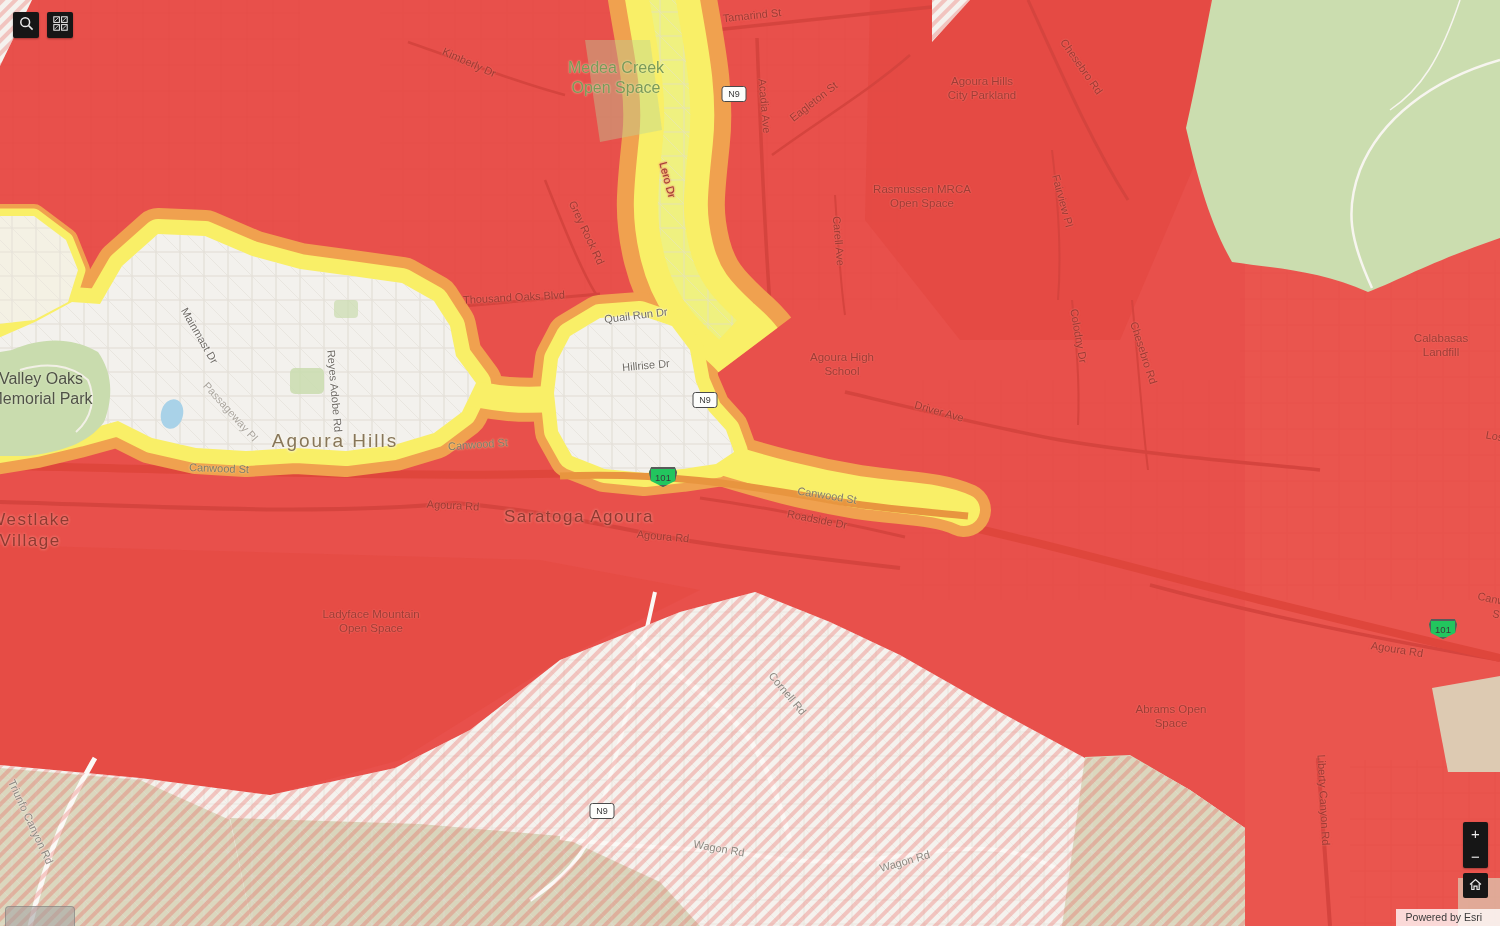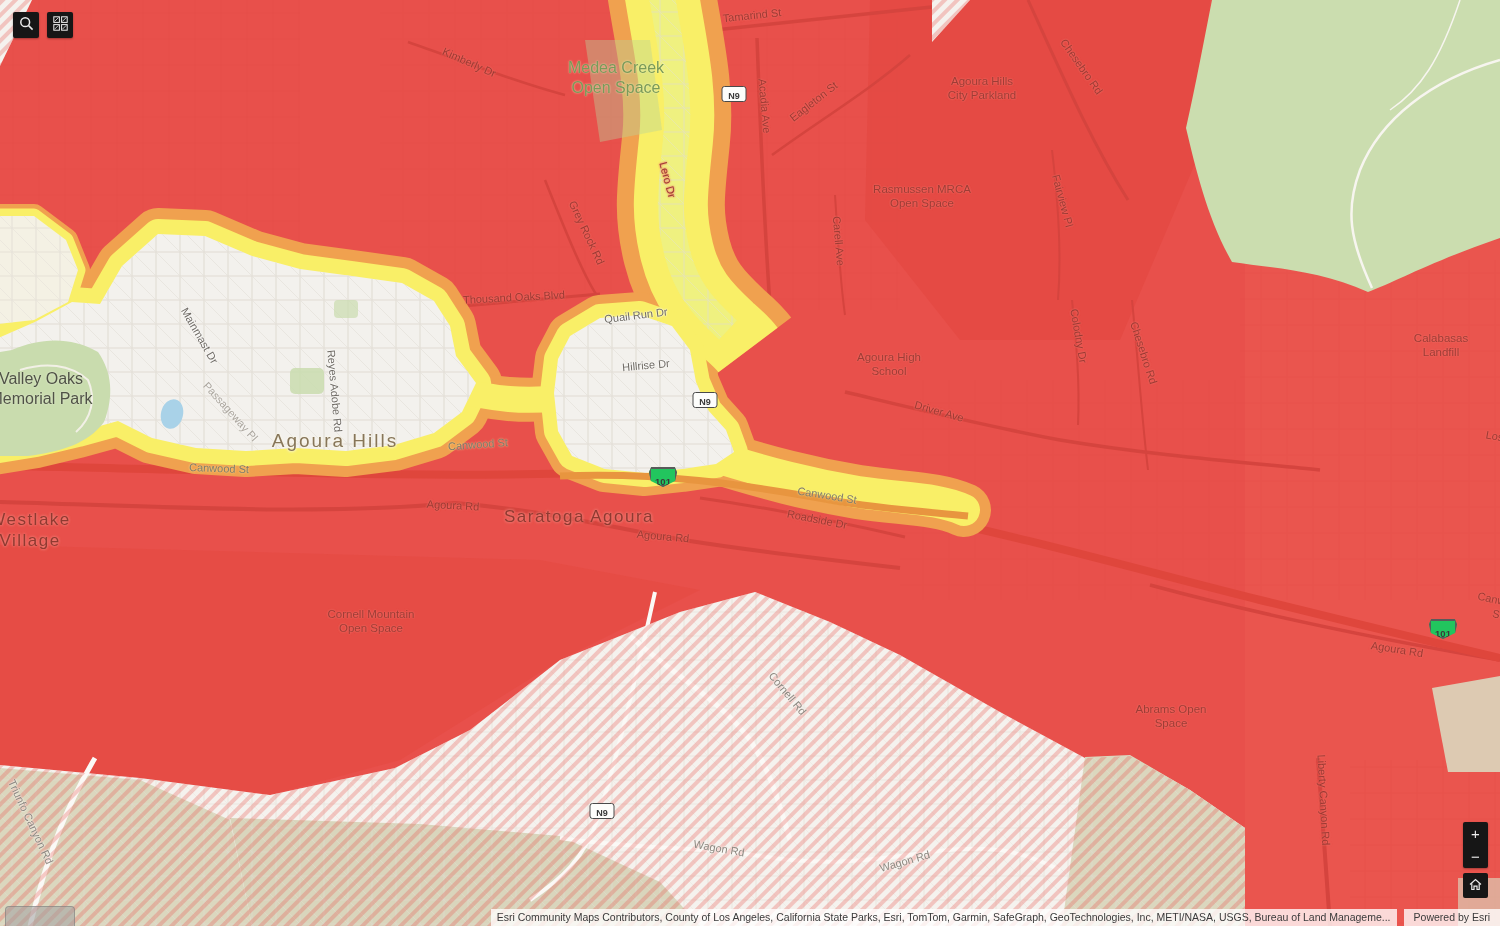--- a/index.html
+++ b/index.html
@@ -13,22 +13,22 @@
   .road-white{font-size:11px;color:#6E6A64;text-shadow:0 0 2px #FFFFFF,0 0 2px #FFFFFF;}
   .road-light{font-size:11px;color:#ABA69E;text-shadow:0 0 2px #FFFFFF;}
   .road-band{font-size:11px;color:#7E7A6C;text-shadow:0 0 2px rgba(252,244,160,.9);}
   .place-red{font-size:11.5px;color:#9E3C35;text-shadow:0 0 2px #EE6B63,0 0 2px #EE6B63;}
   .place-green{font-size:16px;color:#7A9A58;text-shadow:0 0 2px rgba(250,250,210,.8);}
   .place-dark{font-size:16px;color:#4F5246;text-shadow:0 0 2px #E9EEDA;}
   .city{font-size:19px;color:#877659;letter-spacing:2px;text-shadow:0 0 3px #FBF7E9,0 0 3px #FBF7E9;}
   .city-red{font-size:17px;color:#8F3A31;letter-spacing:1.5px;text-shadow:0 0 3px #F0837A,0 0 3px #F0837A;}
   .south-road{font-size:11px;color:#8D8880;text-shadow:0 0 2px #FAF6F2,0 0 2px #FAF6F2;}
   
-  .shield{position:absolute;transform:translate(-50%,-50%);display:flex;align-items:flex-end;
-          justify-content:center;font-weight:bold;color:#3A3A3A;background:#FDFDFB;}
+  .shield{position:absolute;transform:translate(-50%,-50%);display:flex;align-items:center;
+          justify-content:center;font-weight:normal;color:#3A3A3A;background:#FDFDFB;}
   .shield span{font-family:"Liberation Sans",sans-serif;}
   .shield-n9{width:23px;height:14px;border:1.5px solid #4A4A4A;border-radius:3px;font-size:9px;}
   .shield-101{width:28px;height:20px;font-size:9.5px;
       clip-path:polygon(8% 0,92% 0,100% 26%,93% 70%,50% 100%,7% 70%,0 26%);
       background:#22c55e;box-shadow:inset 0 0 0 2px #5A5A5A;}
   
   .sq-btn{position:absolute;width:26px;height:26px;background:#161616;border-radius:2px;
           display:flex;align-items:center;justify-content:center;cursor:pointer;
           box-shadow:0 1px 2px rgba(0,0,0,.3);}
   #zoomctl{position:absolute;left:1463px;top:822px;width:25px;height:46px;background:#161616;
@@ -36,21 +36,21 @@
   .zbtn{flex:1;display:flex;align-items:center;justify-content:center;color:#EDEDED;
         font-size:15px;cursor:pointer;line-height:1;}
   #homebtn{position:absolute;left:1463px;top:873px;width:25px;height:25px;background:#161616;
            border-radius:2px;display:flex;align-items:center;justify-content:center;cursor:pointer;}
   #scalebar{position:absolute;left:5px;top:906px;padding:19px 9px 2px 9px;
             background:rgba(160,160,160,.55);border:1px solid rgba(110,110,110,.45);
             border-radius:4px;font-size:15px;color:#222;}
   #attrib{position:absolute;right:0;bottom:0;display:flex;align-items:stretch;gap:7px;}
   #attrib .seg{background:rgba(255,255,255,.78);color:#3A3A3A;font-size:10.5px;
                padding:2px 6px 3px 6px;white-space:nowrap;}
-  #attrib .seg.pw{padding:2px 10px 3px 10px;}
+  #attrib .seg.pw{padding:2px 18px 3px 10px;}
 </style>
 </head>
 <body>
 
 <div id="app">
 
 <svg id="mapsvg" width="1500" height="926" viewBox="0 0 1500 926">
   <defs>
     <pattern id="st" width="24" height="24" patternUnits="userSpaceOnUse">
       <path d="M0 12H24M12 0V24" stroke="#DFDAD2" stroke-width="1.1" fill="none"></path>
@@ -188,31 +188,31 @@
 <div class="lbl road-white" style="left:636px;top:316px;--r:-7deg">Quail Run Dr</div>
 <div class="lbl road-white" style="left:646px;top:366px;--r:-5deg">Hillrise Dr</div>
 <div class="lbl road-white" style="left:199px;top:336px;--r:60deg">Mainmast Dr</div>
 <div class="lbl road-light" style="left:230px;top:412px;--r:48deg">Passageway Pl</div>
 <div class="lbl road-white" style="left:334px;top:391px;--r:85deg">Reyes Adobe Rd</div>
 <div class="lbl place-dark" style="left:41px;top:389px">Valley Oaks
 Memorial Park</div>
 <div class="lbl city" style="left:335px;top:441px">Agoura Hills</div>
 <div class="lbl road-band" style="left:219px;top:469px;--r:2deg">Canwood St</div>
 <div class="lbl road-band" style="left:478px;top:445px;--r:-4deg">Canwood St</div>
-<div class="lbl place-red" style="left:889px;top:364px">Agoura High
+<div class="lbl place-red" style="left:842px;top:364px">Agoura High
 School</div>
 <div class="lbl road-red" style="left:939px;top:412px;--r:16deg">Driver Ave</div>
 <div class="lbl road-band" style="left:827px;top:496px;--r:9deg">Canwood St</div>
 <div class="lbl road-red" style="left:817px;top:520px;--r:11deg">Roadside Dr</div>
 <div class="lbl road-red" style="left:453px;top:506px;--r:3deg">Agoura Rd</div>
 <div class="lbl road-red" style="left:663px;top:537px;--r:5deg">Agoura Rd</div>
 <div class="lbl city-red" style="left:579px;top:517px">Saratoga Agoura</div>
 <div class="lbl city-red" style="left:30px;top:530px">Westlake
 Village</div>
-<div class="lbl place-red" style="left:371px;top:621px">Cornell Mountain
+<div class="lbl place-red" style="left:371px;top:621px">Ladyface Mountain
 Open Space</div>
 <div class="lbl south-road" style="left:787px;top:694px;--r:50deg">Cornell Rd</div>
 <div class="lbl south-road" style="left:719px;top:849px;--r:10deg">Wagon Rd</div>
 <div class="lbl south-road" style="left:905px;top:862px;--r:-16deg">Wagon Rd</div>
 <div class="lbl place-red" style="left:1171px;top:716px">Abrams Open
 Space</div>
 <div class="lbl road-red" style="left:1323px;top:800px;--r:87deg">Liberty Canyon Rd</div>
 <div class="lbl road-red" style="left:1397px;top:650px;--r:9deg">Agoura Rd</div>
 <div class="lbl south-road" style="left:30px;top:822px;--r:65deg">Triunfo Canyon Rd</div>
 <div class="lbl road-red" style="left:1499px;top:608px;--r:12deg">Canwood St</div>
@@ -263,17 +263,16 @@
     <svg width="13" height="13" viewBox="0 0 13 13" fill="none" stroke="#EDEDED" stroke-width="1.2">
       <path d="M1 6.5 L6.5 1.5 L12 6.5"></path>
           <path d="M2.8 5.6 V11.5 H5 V8.2 H8 V11.5 H10.2 V5.6"></path>
     </svg>
   </span>
 </div>
 
 <div id="scalebar">1,000 ft</div>
 
 <div id="attrib">
-  <div class="seg">Esri Community Maps Contributors, County of Los Angeles, California State Parks, Esri, TomTom, Garmin, SafeGraph, GeoTechnologies, Inc, METI/NASA, USGS, Bureau of Land Manageme...</div>
   <div class="seg pw">Powered by Esri</div>
 </div>
 
 </div>
 
 </body></html>

